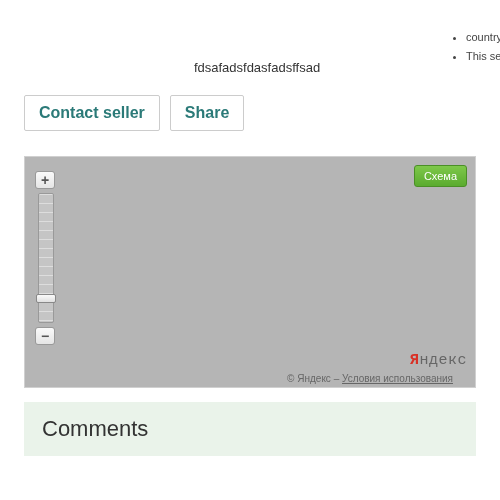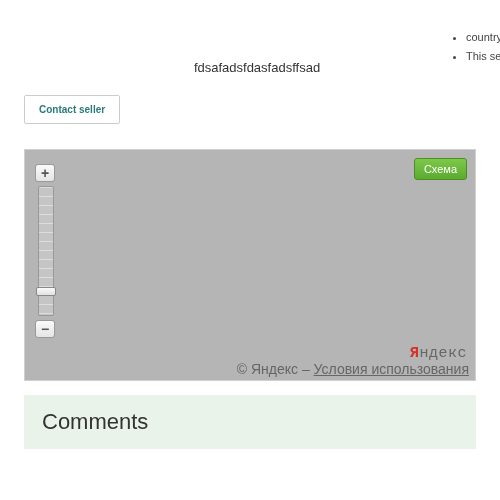--- a/index.html
+++ b/index.html
@@ -1,46 +1,47 @@
 <!DOCTYPE html>
 <html><head>
 <meta charset="utf-8">
 <style>
   * { box-sizing: border-box; margin: 0; padding: 0; }
   body { font-family: Arial, sans-serif; font-size: 13px; color: #333; background: #fff; width: 500px; height: 500px; overflow: hidden; position: relative; }
   .content { padding: 0 10px 0 24px; }
   .description { margin-top: 60px; margin-bottom: 20px; font-size: 13px; color: #333; text-align: center; }
   .action-row { display: flex; gap: 10px; margin-bottom: 25px; }
-  .action-btn { border: 1px solid #ccc; background: #fff; color: #2b7a78; font-weight: 600; font-size: 10px; padding: 8px 14px; cursor: pointer; border-radius: 2px; }
+  .action-btn { border: 1px solid #ccc; background: #fff; color: #2b7a78; font-weight: 600; font-size: 16px; padding: 8px 14px; cursor: pointer; border-radius: 2px; }
   .sidebar-list { position: absolute; right: 0; top: 30px; font-size: 11px; color: #444; line-height: 1.4; list-style: disc; padding-left: 16px; width: 50px; overflow: hidden; white-space: nowrap; }
   .sidebar-list li { margin-bottom: 4px; }
   .map-wrap { margin: 0 24px; border: 1px solid #d0d0d0; }
   .map { position: relative; background: #b5b5b5; height: 230px; }
   .map-types { position: absolute; top: 8px; right: 8px; display: flex; gap: 7px; }
   .map-type-btn { font-size: 11px; padding: 4px 9px; border-radius: 3px; border: 1px solid #999; background: linear-gradient(#fdfdfd,#e8e8e8); color: #444; cursor: pointer; }
   .map-type-btn.active { background: linear-gradient(#7ec84a,#5aab2f); border-color: #4a8f26; color: #fff; }
   .zoom { position: absolute; top: 14px; left: 10px; width: 22px; }
   .zoom-btn { width: 20px; height: 18px; background: linear-gradient(#fafafa,#e5e5e5); border: 1px solid #999; border-radius: 3px; display: flex; align-items: center; justify-content: center; font-size: 14px; font-weight: bold; color: #555; cursor: pointer; }
   .zoom-track { width: 16px; height: 130px; margin: 4px auto; background: repeating-linear-gradient(to bottom, #ddd 0, #ddd 1px, #c5c5c5 1px, #c5c5c5 9px); border: 1px solid #999; border-radius: 2px; position: relative; }
   .zoom-thumb { position: absolute; left: -3px; width: 20px; height: 9px; background: linear-gradient(#fafafa,#e0e0e0); border: 1px solid #888; border-radius: 2px; top: 100px; }
   .map-logo { position: absolute; bottom: 18px; right: 8px; font-size: 15px; color: #666; letter-spacing: 0.5px; font-family: Liberation Mono, monospace; }
   .map-logo .y { color: #d93025; font-weight: bold; }
-  .map-copy { position: absolute; bottom: 3px; right: 6px; font-size: 14px; color: #666; }
+  .map-copy { position: absolute; bottom: 3px; right: 22px; font-size: 10px; color: #666; }
   .map-copy a { color: #666; text-decoration: underline; }
   .comments-wrap { margin: 14px 24px 0 24px; }
   .comments-header { background: #eaf3ea; padding: 14px 18px; font-size: 22px; font-weight: 400; color: #333; }
   .comments-sub { padding: 8px 2px; font-size: 12px; color: #333; }
 </style>
 </head>
 <body>
 
 <div class="content">
   <div class="description">fdsafadsfdasfadsffsad</div>
   <div class="action-row">
     <button class="action-btn">Contact seller</button>
+    <button class="action-btn">Share</button>
   </div>
 </div>
 
 <ul class="sidebar-list">
   <li>country and travellers cheques.</li>
   <li>This service guarantees transactions; the payment for the transaction remains in service until you get protection.</li>
 </ul>
 
 <div class="map-wrap">
   <div class="map">

